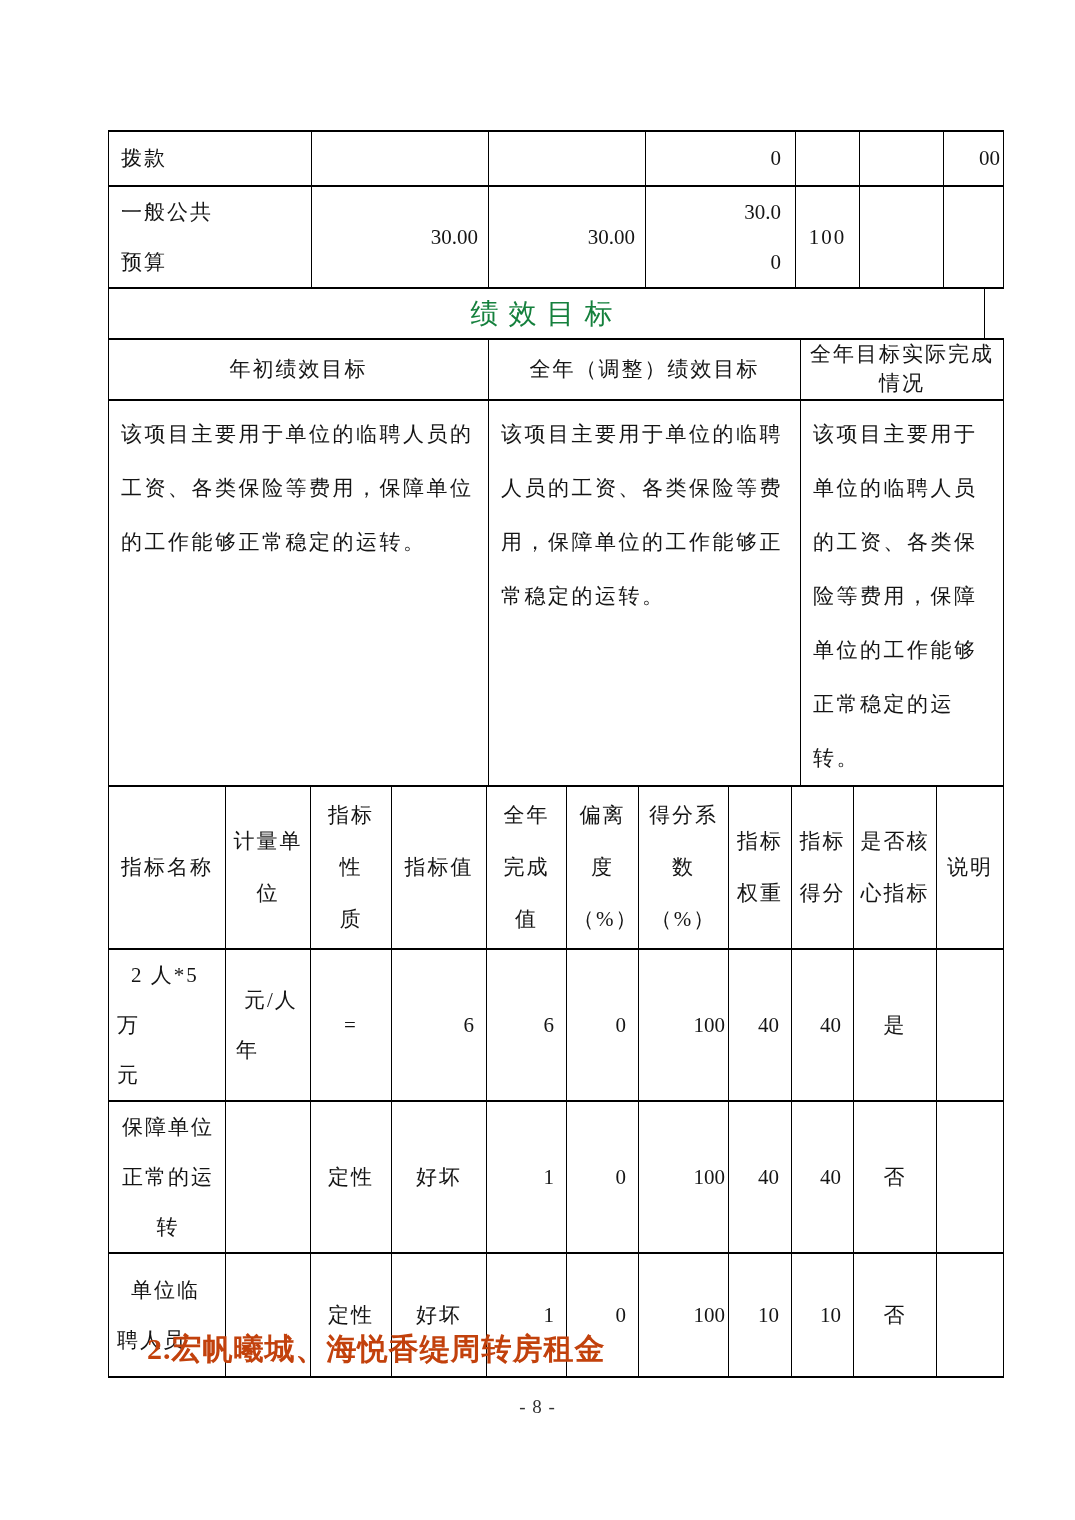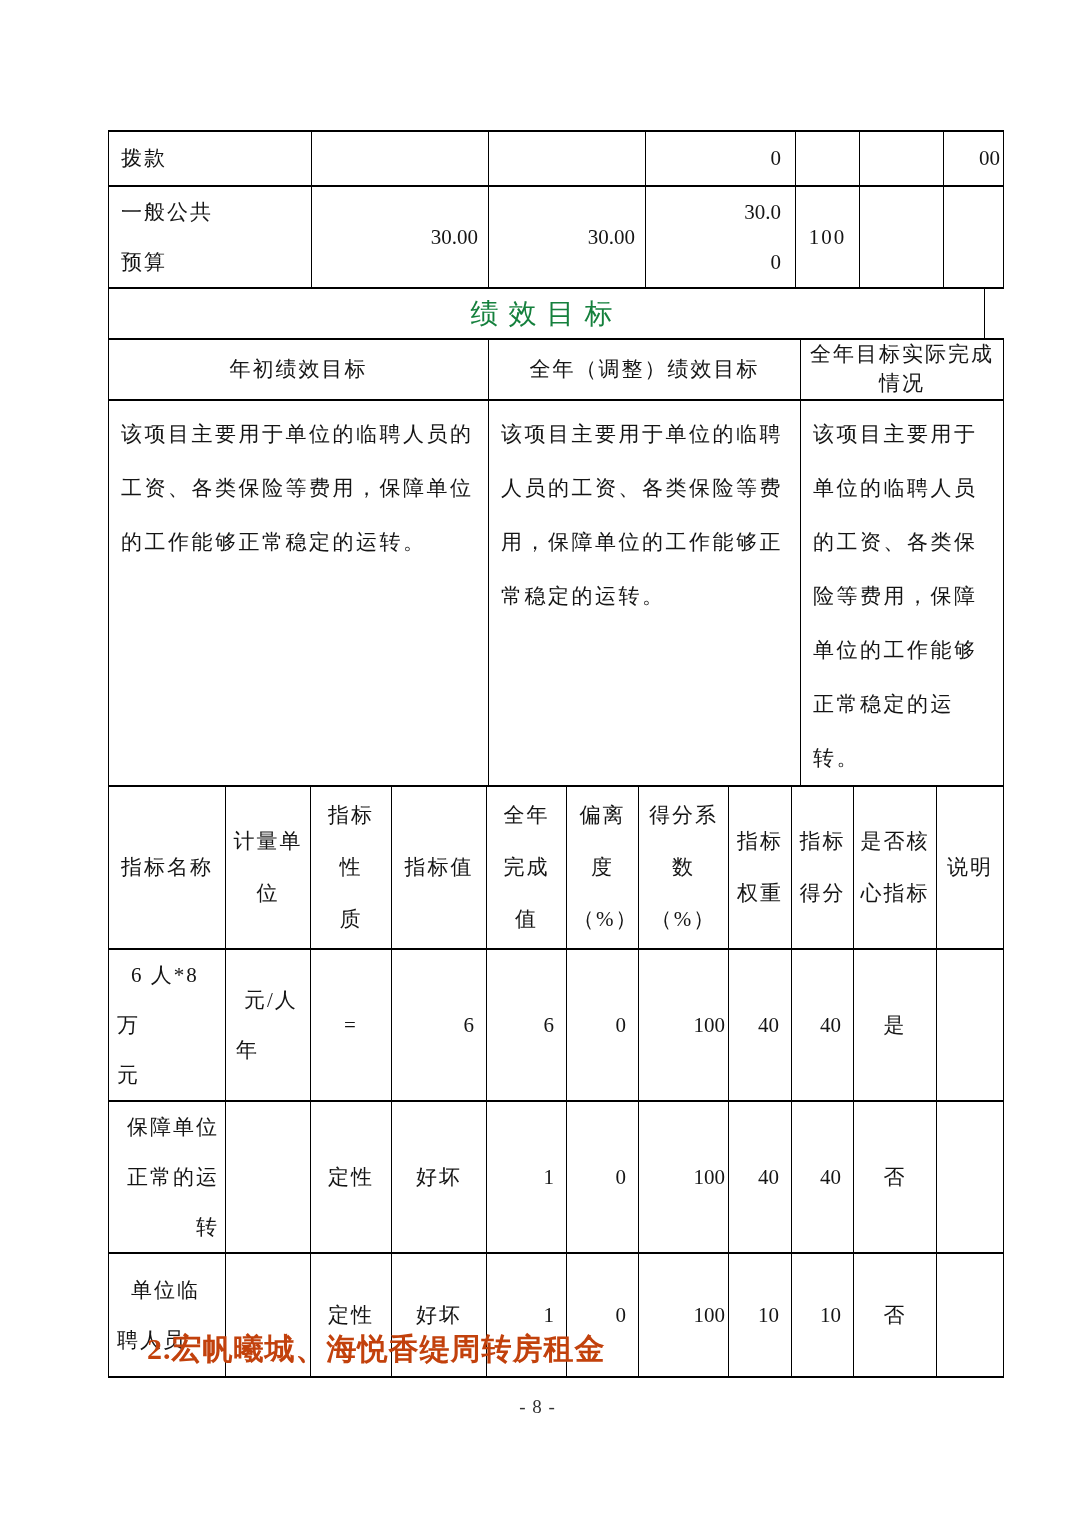--- a/index.html
+++ b/index.html
@@ -51,21 +51,21 @@
   .r-ind3 { height: 124px; }
   .r-ind1 td, .r-ind2 td, .r-ind3 td { line-height: 50px; }
   
   .lft  { text-align: left; padding-left: 12px; }
   .ctr  { text-align: center; }
   .num  { text-align: right; letter-spacing: 0; padding-right: 12px; }
   .pr14 { padding-right: 14px; }
   .pr10 { padding-right: 10px; margin-top: 6px; }
   .pr3  { padding-right: 3px; }
   .name  { text-align: left; padding-left: 8px; text-indent: 14px; }
-  .name0 { text-align: right; padding-left: 8px; }
+  .name0 { text-align: center; padding-left: 8px; }
   .unit  { text-align: left; padding-left: 10px; text-indent: 8px; }
   
   .h2 {
     position: absolute; left: 147px; top: 1329px;
     font-size: 30px; font-weight: bold; letter-spacing: 1px;
     color: #c2410c;
   }
   .pageno {
     position: absolute; top: 1396px; left: 0; width: 100%;
     text-align: center; font-size: 19px; letter-spacing: 1px; color: #333;
@@ -164,21 +164,21 @@
 数（%）</td>
       <td>指标
 权重</td>
       <td>指标
 得分</td>
       <td>是否核
 心指标</td>
       <td>说明</td>
     </tr>
     <tr class="r-ind1">
-      <td class="name">6 人*8 万
+      <td class="name">2 人*5 万
 元</td>
       <td class="unit">元/人
 年</td>
       <td class="ctr">=</td>
       <td class="num">6</td>
       <td class="num">6</td>
       <td class="num">0</td>
       <td class="num pr3">100</td>
       <td class="num">40</td>
       <td class="num">40</td>

